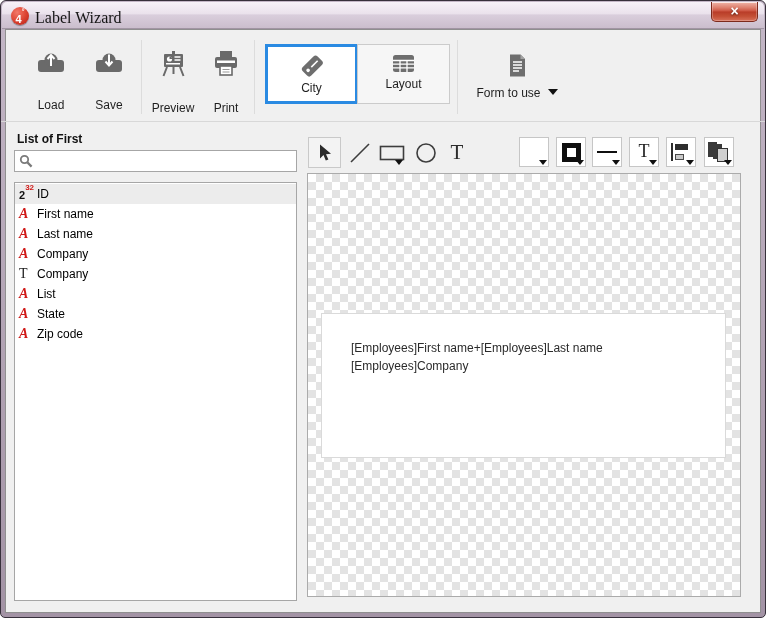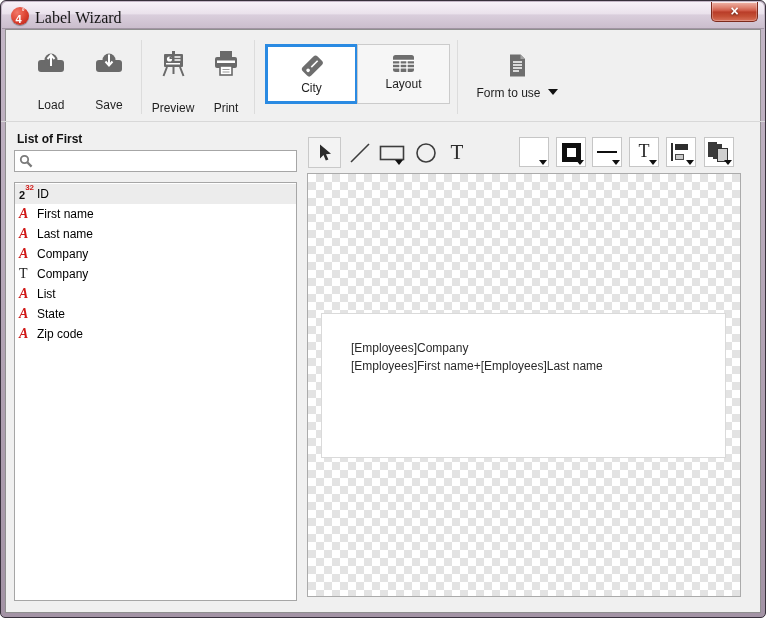--- a/index.html
+++ b/index.html
@@ -275,17 +275,17 @@
   <div class="sb-layers-inner">
     <div class="p1"></div>
       <div class="p2"></div>
       <div class="p3"></div>
   </div>
 </div>
 
 <div class="canvas">
   <div class="label-box">
     <div class="label-text">
+        <div class="lline">[Employees]First name+[Employees]Last name</div>
         <div class="lline">[Employees]Company</div>
-        <div class="lline">[Employees]First name+[Employees]Last name</div>
       </div>
   </div>
 </div>
 
 </body></html>

